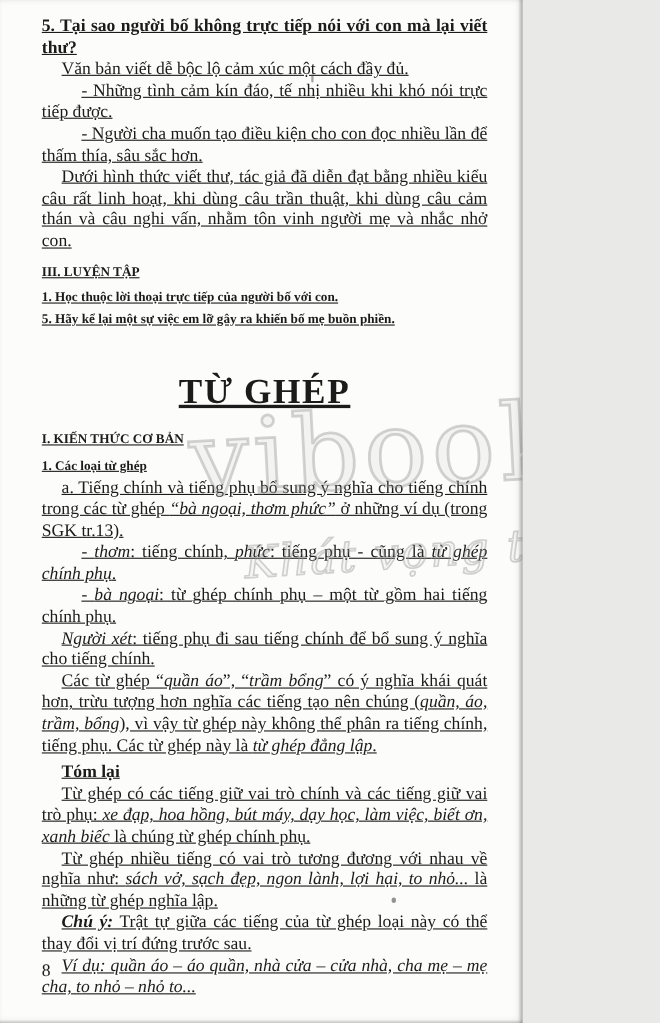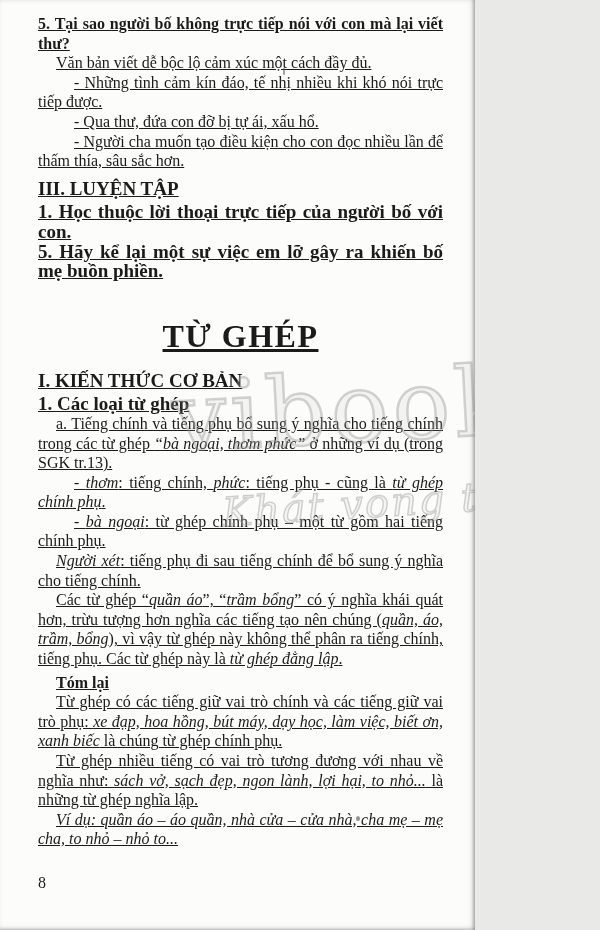--- a/index.html
+++ b/index.html
@@ -21,21 +21,21 @@
     padding:14px 32px 0 38px;
     font-size:16px;
     line-height:19.6px;
   }
   .content p{margin:0;text-align:justify;}
   .b{font-weight:bold;}
   .i{font-style:italic;}
   .p{text-indent:18px;}
   .dash{text-indent:36px;}
   .noindent{text-indent:0;}
-  .sec{text-indent:0;font-size:19px;}
+  .sec{text-indent:0;font-size:12px;}
   .gap-top-sm{margin-top:8px !important;}
   .gap-top-xs{margin-top:4px !important;}
   .main-title{
     text-indent:0;
     text-align:center !important;
     font-size:32px;
     line-height:30px;
     letter-spacing:1.5px;
     margin:40px 0 20px 0 !important;
   }
@@ -86,36 +86,37 @@
 </style>
 </head>
 <body>
 
 <div class="page">
 
   <div class="content">
     <p class="noindent"><span class="b">5. Tại sao người bố không trực tiếp nói với con mà lại viết thư?</span></p>
     <p class="p"><span>Văn bản viết dễ bộc lộ cảm xúc một cách đầy đủ.</span></p>
     <p class="dash"><span>- Những tình cảm kín đáo, tế nhị nhiều khi khó nói trực tiếp được.</span></p>
-    <p class="dash"><span>- Qua thư, đứa con đỡ bị tự ái, xấu hổ.</span></p>
     <p class="dash"><span>- Người cha muốn tạo điều kiện cho con đọc nhiều lần để thấm thía, sâu sắc hơn.</span></p>
+    <p class="p"><span>Dưới hình thức viết thư, tác giả đã diễn đạt bằng nhiều kiểu câu rất linh hoạt, khi dùng câu trần thuật, khi dùng câu cảm thán và câu nghi vấn, nhằm tôn vinh người mẹ và nhắc nhở con.</span></p>
     <p class="sec gap-top-sm"><span class="b">III. LUYỆN TẬP</span></p>
     <p class="sec gap-top-xs"><span class="b">1. Học thuộc lời thoại trực tiếp của người bố với con.</span></p>
     <p class="sec"><span class="b">5. Hãy kể lại một sự việc em lỡ gây ra khiến bố mẹ buồn phiền.</span></p>
     <p class="main-title"><span class="b">TỪ GHÉP</span></p>
     <p class="sec"><span class="b">I. KIẾN THỨC CƠ BẢN</span></p>
     <p class="sec gap-top-xs"><span class="b">1. Các loại từ ghép</span></p>
     <p class="p"><span>a. Tiếng chính và tiếng phụ bổ sung ý nghĩa cho tiếng chính trong các từ ghép </span><span class="i">“bà ngoại, thơm phức”</span><span> ở những ví dụ (trong SGK tr.13).</span></p>
     <p class="dash"><span>- </span><span class="i">thơm</span><span>: tiếng chính, </span><span class="i">phức</span><span>: tiếng phụ - cũng là </span><span class="i">từ ghép chính phụ</span><span>.</span></p>
     <p class="dash"><span>- </span><span class="i">bà ngoại</span><span>: từ ghép chính phụ – một từ gồm hai tiếng chính phụ.</span></p>
     <p class="p"><span class="i">Người xét</span><span>: tiếng phụ đi sau tiếng chính để bổ sung ý nghĩa cho tiếng chính.</span></p>
     <p class="p"><span>Các từ ghép “</span><span class="i">quần áo</span><span>”, “</span><span class="i">trầm bổng</span><span>” có ý nghĩa khái quát hơn, trừu tượng hơn nghĩa các tiếng tạo nên chúng (</span><span class="i">quần, áo, trầm, bổng</span><span>), vì vậy từ ghép này không thể phân ra tiếng chính, tiếng phụ. Các từ ghép này là </span><span class="i">từ ghép đẳng lập</span><span>.</span></p>
     <p class="p gap-top-xs"><span class="b">Tóm lại</span></p>
     <p class="p"><span>Từ ghép có các tiếng giữ vai trò chính và các tiếng giữ vai trò phụ: </span><span class="i">xe đạp, hoa hồng, bút máy, dạy học, làm việc, biết ơn, xanh biếc</span><span> là chúng từ ghép chính phụ.</span></p>
     <p class="p"><span>Từ ghép nhiều tiếng có vai trò tương đương với nhau về nghĩa như: </span><span class="i">sách vở, sạch đẹp, ngon lành, lợi hại, to nhỏ...</span><span> là những từ ghép nghĩa lập.</span></p>
+    <p class="p"><span class="b i">Chú ý:</span><span> Trật tự giữa các tiếng của từ ghép loại này có thể thay đổi vị trí đứng trước sau.</span></p>
     <p class="p"><span class="i">Ví dụ: quần áo – áo quần, nhà cửa – cửa nhà, cha mẹ – mẹ cha, to nhỏ – nhỏ to...</span></p>
   </div>
 
   <div class="page-number">8</div>
 
   <div class="watermark">
     <div class="wm-brand">vibooks</div>
     <div class="wm-slogan">Khát vọng tri thức</div>
   </div>
 

